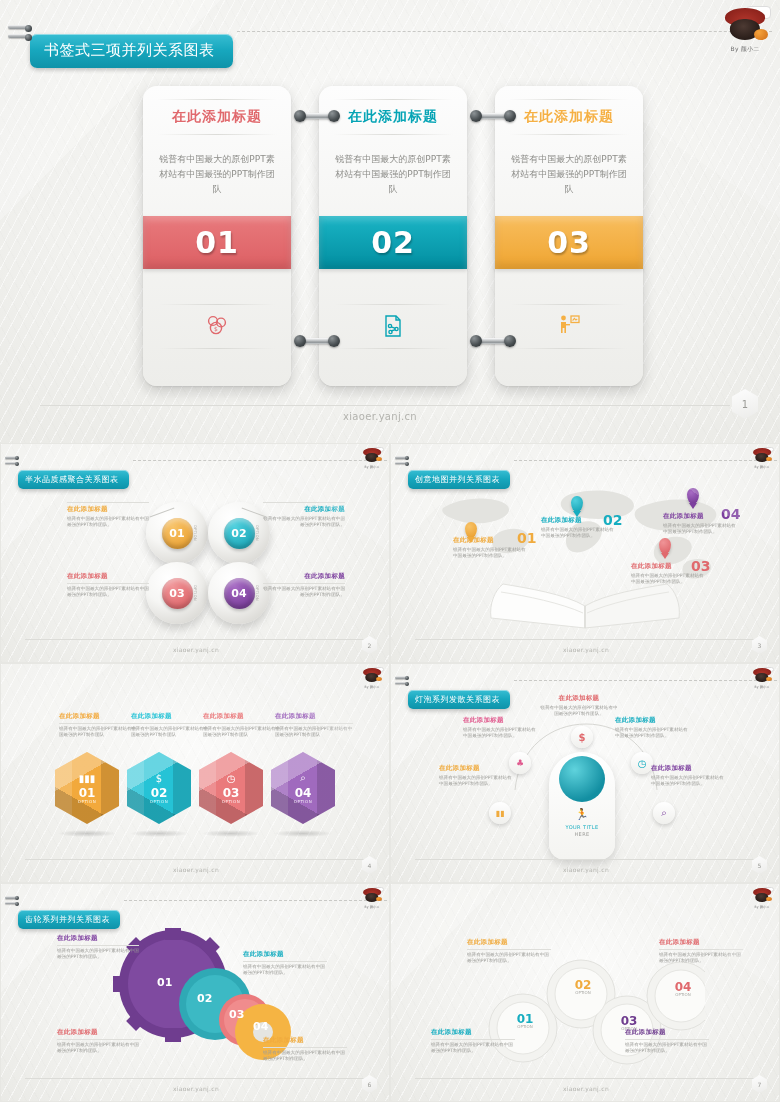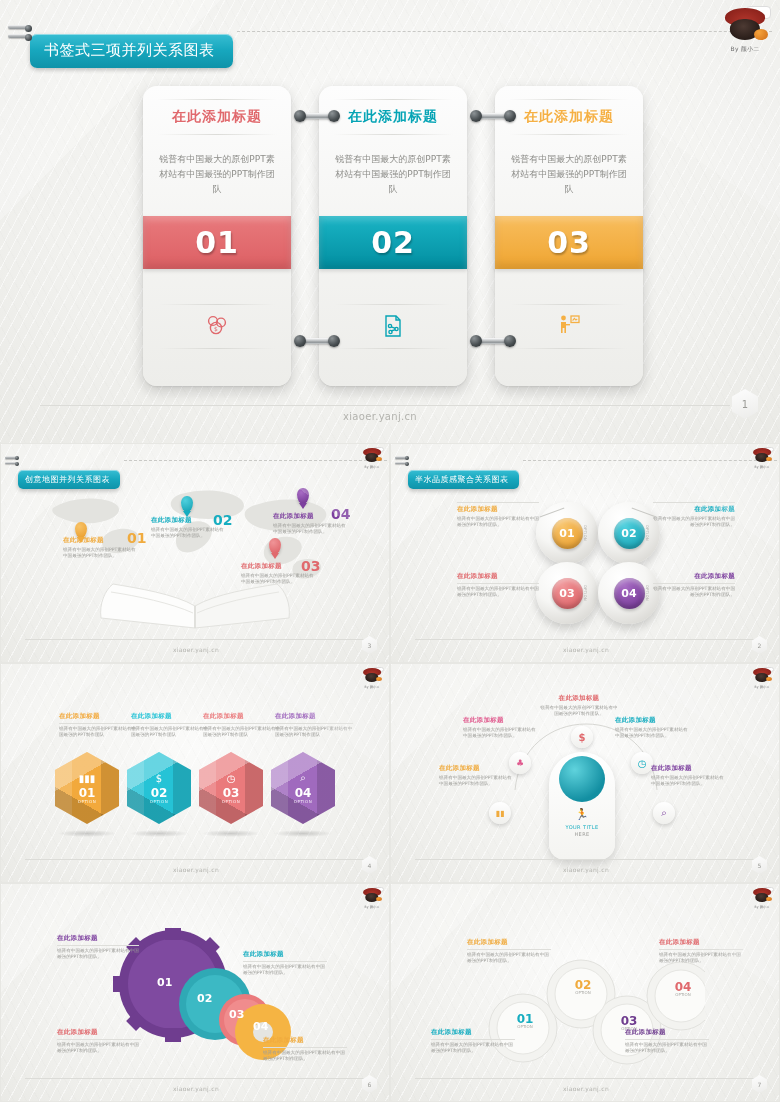--- a/index.html
+++ b/index.html
@@ -400,20 +400,91 @@
     <div class="thumb slide">
       <div class="tab-wrap">
         <div class="tab-rings">
           <div class="tab-ring">
               <i></i>
             </div>
             <div class="tab-ring">
               <i></i>
             </div>
         </div>
+        <div class="tab-box">半水晶质感聚合关系图表</div>
+        <div class="tab-line"></div>
+      </div>
+      <div class="logo">
+        <div class="logo-badge">
+          <div class="logo-bubble"></div>
+            <div class="logo-hair"></div>
+          <div class="logo-face"></div>
+            <div class="logo-ball"></div>
+        </div>
+        <div class="logo-cap">By 颜小二</div>
+      </div>
+
+      <div class="stage">
+        <div class="sphere" style="left:145px; top:32px;">
+          <div class="inner" style="background:radial-gradient(circle at 35% 28%,#f8c368,#e89a26)">01</div>
+          <div class="opt">OPTION</div>
+        </div>
+        <div class="sphere" style="left:207px; top:32px;">
+          <div class="inner" style="background:radial-gradient(circle at 35% 28%,#4fd0de,#0d9cae)">02</div>
+          <div class="opt">OPTION</div>
+        </div>
+        <div class="sphere" style="left:145px; top:92px;">
+          <div class="inner" style="background:radial-gradient(circle at 35% 28%,#f09497,#da5a5f)">03</div>
+          <div class="opt">OPTION</div>
+        </div>
+        <div class="sphere" style="left:207px; top:92px;">
+          <div class="inner" style="background:radial-gradient(circle at 35% 28%,#a76bc4,#6b2f8d)">04</div>
+          <div class="opt">OPTION</div>
+        </div>
+
+        <div class="cap" style="left:66px; top:30px;">
+          <div class="rule"></div>
+          <div class="ct" style="color:#f0ab3e">在此添加标题</div>
+          <div class="cb">锐普有中国最大的原创PPT素材站有中国最强的PPT制作团队。</div>
+        </div>
+        <div class="cap right" style="left:262px; top:30px;">
+          <div class="rule"></div>
+          <div class="ct" style="color:#16adc0">在此添加标题</div>
+          <div class="cb">锐普有中国最大的原创PPT素材站有中国最强的PPT制作团队。</div>
+        </div>
+        <div class="cap" style="left:66px; top:102px;">
+          <div class="ct" style="color:#e0696d">在此添加标题</div>
+          <div class="rule"></div>
+          <div class="cb">锐普有中国最大的原创PPT素材站有中国最强的PPT制作团队。</div>
+        </div>
+        <div class="cap right" style="left:262px; top:102px;">
+          <div class="ct" style="color:#7c3f9e">在此添加标题</div>
+          <div class="rule"></div>
+          <div class="cb">锐普有中国最大的原创PPT素材站有中国最强的PPT制作团队。</div>
+        </div>
+
+        <div class="connector" style="left:148px; top:42px; width:26px; transform:rotate(-20deg);"></div>
+        <div class="connector" style="left:240px; top:42px; width:26px; transform:rotate(20deg);"></div>
+      </div>
+
+      <div class="footer-rule"></div>
+      <div class="watermark">xiaoer.yanj.cn</div>
+      <div class="pagenum">2</div>
+    </div>
+
+    <div class="thumb slide">
+      <div class="tab-wrap">
+        <div class="tab-rings">
+          <div class="tab-ring">
+              <i></i>
+            </div>
+            <div class="tab-ring">
+              <i></i>
+            </div>
+        </div>
         <div class="tab-box">创意地图并列关系图表</div>
         <div class="tab-line"></div>
       </div>
       <div class="logo">
         <div class="logo-badge">
           <div class="logo-bubble"></div>
             <div class="logo-hair"></div>
           <div class="logo-face"></div>
             <div class="logo-ball"></div>
         </div>
@@ -467,162 +538,103 @@
           <path d="M16 14c26 4 60 11 82 21M184 14c-26 4-60 11-82 21" fill="none" stroke="#e6e6e2"></path>
         </svg>
       </div>
 
       <div class="footer-rule"></div>
       <div class="watermark">xiaoer.yanj.cn</div>
       <div class="pagenum">3</div>
     </div>
 
     <div class="thumb slide">
+      <div class="logo">
+        <div class="logo-badge">
+          <div class="logo-bubble"></div>
+            <div class="logo-hair"></div>
+          <div class="logo-face"></div>
+            <div class="logo-ball"></div>
+        </div>
+        <div class="logo-cap">By 颜小二</div>
+      </div>
+
+      <div class="stage">
+        <div class="cap" style="left:58px; top:22px; width:78px;">
+          <div class="ct" style="color:#f2a93c">在此添加标题</div>
+          <div class="rule"></div>
+          <div class="cb">锐普有中国最大的原创PPT素材站有中国最强的PPT制作团队</div>
+        </div>
+        <div class="cap" style="left:130px; top:22px; width:78px;">
+          <div class="ct" style="color:#25c3d6">在此添加标题</div>
+          <div class="rule"></div>
+          <div class="cb">锐普有中国最大的原创PPT素材站有中国最强的PPT制作团队</div>
+        </div>
+        <div class="cap" style="left:202px; top:22px; width:78px;">
+          <div class="ct" style="color:#ea7a7c">在此添加标题</div>
+          <div class="rule"></div>
+          <div class="cb">锐普有中国最大的原创PPT素材站有中国最强的PPT制作团队</div>
+        </div>
+        <div class="cap" style="left:274px; top:22px; width:78px;">
+          <div class="ct" style="color:#a06abe">在此添加标题</div>
+          <div class="rule"></div>
+          <div class="cb">锐普有中国最大的原创PPT素材站有中国最强的PPT制作团队</div>
+        </div>
+
+        <div class="gem" style="left:54px; top:62px; background:#f2a93c;">
+          <div class="facets"></div>
+          <div class="gi">▮▮▮</div>
+          <div class="gn">01</div>
+          <div class="go">OPTION</div>
+        </div>
+        <div class="gem-shadow" style="left:57px; top:140px;"></div>
+
+        <div class="gem" style="left:126px; top:62px; background:#25c3d6;">
+          <div class="facets"></div>
+          <div class="gi">$</div>
+          <div class="gn">02</div>
+          <div class="go">OPTION</div>
+        </div>
+        <div class="gem-shadow" style="left:129px; top:140px;"></div>
+
+        <div class="gem" style="left:198px; top:62px; background:#ea7a7c;">
+          <div class="facets"></div>
+          <div class="gi">◷</div>
+          <div class="gn">03</div>
+          <div class="go">OPTION</div>
+        </div>
+        <div class="gem-shadow" style="left:201px; top:140px;"></div>
+
+        <div class="gem" style="left:270px; top:62px; background:#a06abe;">
+          <div class="facets"></div>
+          <div class="gi">⌕</div>
+          <div class="gn">04</div>
+          <div class="go">OPTION</div>
+        </div>
+        <div class="gem-shadow" style="left:273px; top:140px;"></div>
+      </div>
+
+      <div class="footer-rule"></div>
+      <div class="watermark">xiaoer.yanj.cn</div>
+      <div class="pagenum">4</div>
+    </div>
+
+    <div class="thumb slide">
       <div class="tab-wrap">
         <div class="tab-rings">
           <div class="tab-ring">
               <i></i>
             </div>
             <div class="tab-ring">
               <i></i>
             </div>
         </div>
-        <div class="tab-box">半水晶质感聚合关系图表</div>
+        <div class="tab-box">灯泡系列发散关系图表</div>
         <div class="tab-line"></div>
       </div>
-      <div class="logo">
-        <div class="logo-badge">
-          <div class="logo-bubble"></div>
-            <div class="logo-hair"></div>
-          <div class="logo-face"></div>
-            <div class="logo-ball"></div>
-        </div>
-        <div class="logo-cap">By 颜小二</div>
-      </div>
-
-      <div class="stage">
-        <div class="sphere" style="left:145px; top:32px;">
-          <div class="inner" style="background:radial-gradient(circle at 35% 28%,#f8c368,#e89a26)">01</div>
-          <div class="opt">OPTION</div>
-        </div>
-        <div class="sphere" style="left:207px; top:32px;">
-          <div class="inner" style="background:radial-gradient(circle at 35% 28%,#4fd0de,#0d9cae)">02</div>
-          <div class="opt">OPTION</div>
-        </div>
-        <div class="sphere" style="left:145px; top:92px;">
-          <div class="inner" style="background:radial-gradient(circle at 35% 28%,#f09497,#da5a5f)">03</div>
-          <div class="opt">OPTION</div>
-        </div>
-        <div class="sphere" style="left:207px; top:92px;">
-          <div class="inner" style="background:radial-gradient(circle at 35% 28%,#a76bc4,#6b2f8d)">04</div>
-          <div class="opt">OPTION</div>
-        </div>
-
-        <div class="cap" style="left:66px; top:30px;">
-          <div class="rule"></div>
-          <div class="ct" style="color:#f0ab3e">在此添加标题</div>
-          <div class="cb">锐普有中国最大的原创PPT素材站有中国最强的PPT制作团队。</div>
-        </div>
-        <div class="cap right" style="left:262px; top:30px;">
-          <div class="rule"></div>
-          <div class="ct" style="color:#16adc0">在此添加标题</div>
-          <div class="cb">锐普有中国最大的原创PPT素材站有中国最强的PPT制作团队。</div>
-        </div>
-        <div class="cap" style="left:66px; top:102px;">
-          <div class="ct" style="color:#e0696d">在此添加标题</div>
-          <div class="rule"></div>
-          <div class="cb">锐普有中国最大的原创PPT素材站有中国最强的PPT制作团队。</div>
-        </div>
-        <div class="cap right" style="left:262px; top:102px;">
-          <div class="ct" style="color:#7c3f9e">在此添加标题</div>
-          <div class="rule"></div>
-          <div class="cb">锐普有中国最大的原创PPT素材站有中国最强的PPT制作团队。</div>
-        </div>
-
-        <div class="connector" style="left:148px; top:42px; width:26px; transform:rotate(-20deg);"></div>
-        <div class="connector" style="left:240px; top:42px; width:26px; transform:rotate(20deg);"></div>
-      </div>
-
-      <div class="footer-rule"></div>
-      <div class="watermark">xiaoer.yanj.cn</div>
-      <div class="pagenum">2</div>
-    </div>
-
-    <div class="thumb slide">
-      <div class="logo">
-        <div class="logo-badge">
-          <div class="logo-bubble"></div>
-            <div class="logo-hair"></div>
-          <div class="logo-face"></div>
-            <div class="logo-ball"></div>
-        </div>
-        <div class="logo-cap">By 颜小二</div>
-      </div>
-
-      <div class="stage">
-        <div class="cap" style="left:58px; top:22px; width:78px;">
-          <div class="ct" style="color:#f2a93c">在此添加标题</div>
-          <div class="rule"></div>
-          <div class="cb">锐普有中国最大的原创PPT素材站有中国最强的PPT制作团队</div>
-        </div>
-        <div class="cap" style="left:130px; top:22px; width:78px;">
-          <div class="ct" style="color:#25c3d6">在此添加标题</div>
-          <div class="rule"></div>
-          <div class="cb">锐普有中国最大的原创PPT素材站有中国最强的PPT制作团队</div>
-        </div>
-        <div class="cap" style="left:202px; top:22px; width:78px;">
-          <div class="ct" style="color:#ea7a7c">在此添加标题</div>
-          <div class="rule"></div>
-          <div class="cb">锐普有中国最大的原创PPT素材站有中国最强的PPT制作团队</div>
-        </div>
-        <div class="cap" style="left:274px; top:22px; width:78px;">
-          <div class="ct" style="color:#a06abe">在此添加标题</div>
-          <div class="rule"></div>
-          <div class="cb">锐普有中国最大的原创PPT素材站有中国最强的PPT制作团队</div>
-        </div>
-
-        <div class="gem" style="left:54px; top:62px; background:#f2a93c;">
-          <div class="facets"></div>
-          <div class="gi">▮▮▮</div>
-          <div class="gn">01</div>
-          <div class="go">OPTION</div>
-        </div>
-        <div class="gem-shadow" style="left:57px; top:140px;"></div>
-
-        <div class="gem" style="left:126px; top:62px; background:#25c3d6;">
-          <div class="facets"></div>
-          <div class="gi">$</div>
-          <div class="gn">02</div>
-          <div class="go">OPTION</div>
-        </div>
-        <div class="gem-shadow" style="left:129px; top:140px;"></div>
-
-        <div class="gem" style="left:198px; top:62px; background:#ea7a7c;">
-          <div class="facets"></div>
-          <div class="gi">◷</div>
-          <div class="gn">03</div>
-          <div class="go">OPTION</div>
-        </div>
-        <div class="gem-shadow" style="left:201px; top:140px;"></div>
-
-        <div class="gem" style="left:270px; top:62px; background:#a06abe;">
-          <div class="facets"></div>
-          <div class="gi">⌕</div>
-          <div class="gn">04</div>
-          <div class="go">OPTION</div>
-        </div>
-        <div class="gem-shadow" style="left:273px; top:140px;"></div>
-      </div>
-
-      <div class="footer-rule"></div>
-      <div class="watermark">xiaoer.yanj.cn</div>
-      <div class="pagenum">4</div>
-    </div>
-
-    <div class="thumb slide">
       <div class="logo">
         <div class="logo-badge">
           <div class="logo-bubble"></div>
             <div class="logo-hair"></div>
           <div class="logo-face"></div>
             <div class="logo-ball"></div>
         </div>
         <div class="logo-cap">By 颜小二</div>
       </div>
 
@@ -677,20 +689,32 @@
           <div class="cb">锐普有中国最大的原创PPT素材站有中国最强的PPT制作团队。</div>
         </div>
       </div>
 
       <div class="footer-rule"></div>
       <div class="watermark">xiaoer.yanj.cn</div>
       <div class="pagenum">5</div>
     </div>
 
     <div class="thumb slide">
+      <div class="tab-wrap">
+        <div class="tab-rings">
+          <div class="tab-ring">
+              <i></i>
+            </div>
+            <div class="tab-ring">
+              <i></i>
+            </div>
+        </div>
+        <div class="tab-box">齿轮系列并列关系图表</div>
+        <div class="tab-line"></div>
+      </div>
       <div class="logo">
         <div class="logo-badge">
           <div class="logo-bubble"></div>
             <div class="logo-hair"></div>
           <div class="logo-face"></div>
             <div class="logo-ball"></div>
         </div>
         <div class="logo-cap">By 颜小二</div>
       </div>
 

